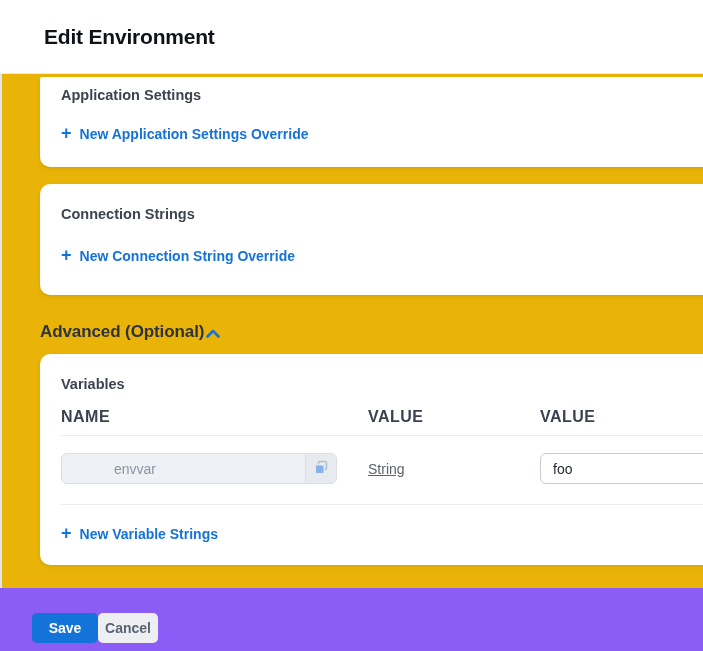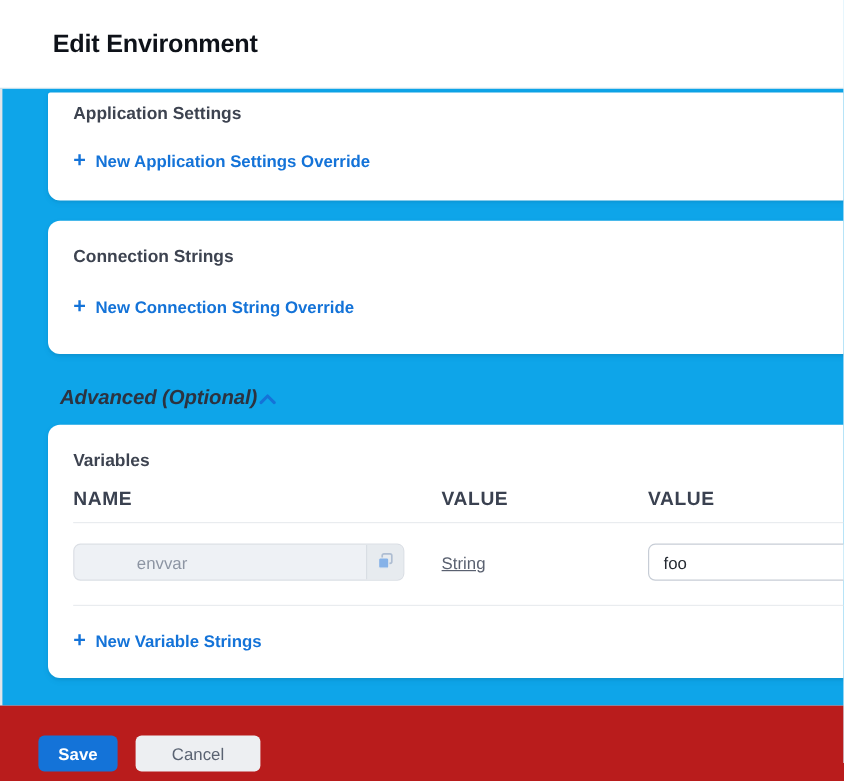--- a/index.html
+++ b/index.html
@@ -18,21 +18,21 @@
     padding-left: 44px;
   }
   .page-title {
     font-size: 21px; font-weight: 700; color: #0e1219;
     letter-spacing: -0.2px;
   }
 
   
   .content {
     height: 514px;
-    background: #0ea5e9;
+    background: #eab308;
     border-left: 2px solid #e2e5e9;
     padding: 3px 0 0 38px;
     overflow: hidden;
   }
 
   .card {
     background: #ffffff;
     border-radius: 10px;
     box-shadow: 0 1px 2px rgba(25,39,60,.08), 0 2px 6px rgba(25,39,60,.05);
     margin-right: -14px; 
@@ -54,24 +54,23 @@
     color: #1473d8; font-size: 14px; font-weight: 700;
     cursor: pointer; text-decoration: none;
   }
   .plus {
     font-size: 18px; font-weight: 700; line-height: 14px;
     margin-right: 8px; position: relative; top: -1px;
   }
 
   
   .advanced-toggle {
-    margin-top: 27px; margin-left: 10px;
+    margin-top: 27px; 
     display: inline-flex; align-items: center; gap: 2px;
     cursor: pointer;
-    font-style: italic;
   }
   .advanced-heading {
     font-size: 17px; font-weight: 700; color: #2c3340;
     letter-spacing: -0.1px;
   }
   .chevron-up { display: inline-block; margin-top: 2px; }
 
   
   .var-table { margin-top: 14px; }
   .var-grid {
@@ -117,35 +116,35 @@
     outline: none;
     font-family: "Liberation Sans", sans-serif;
     font-size: 14px; color: #262b33;
     padding: 0 12px;
   }
 
   .vars-link-row { padding: 21px 0 0 0; }
 
   
   .footer {
-    height: 63px; background: #b91c1c;
-    display: flex; align-items: flex-start; gap: 15px;
+    height: 63px; background: #8b5cf6;
+    display: flex; align-items: flex-start; 
     padding: 25px 0 0 32px;
   }
   .btn {
     height: 30px; border: none; border-radius: 5px;
     font-family: "Liberation Sans", sans-serif;
     font-size: 14px; cursor: pointer;
     display: inline-flex; align-items: center; justify-content: center;
   }
   .btn-save {
     width: 66px; background: #1473d8; color: #ffffff; font-weight: 700;
   }
   .btn-cancel {
-    width: 104px; background: #edeff2; color: #5a6372; font-weight: 400;
+    width: 60px; background: #edeff2; color: #5a6372; font-weight: 700;
   }
 </style>
 </head>
 <body>
 
 <div class="topbar">
   <div class="page-title">Edit Environment</div>
 </div>
 
 <div class="content">

